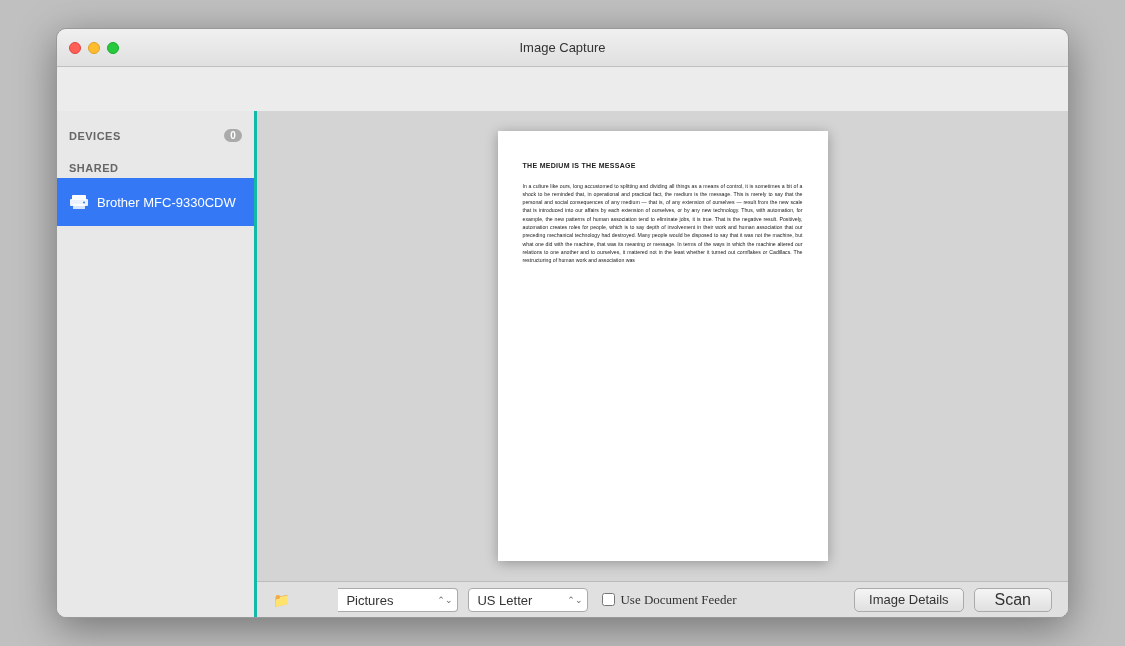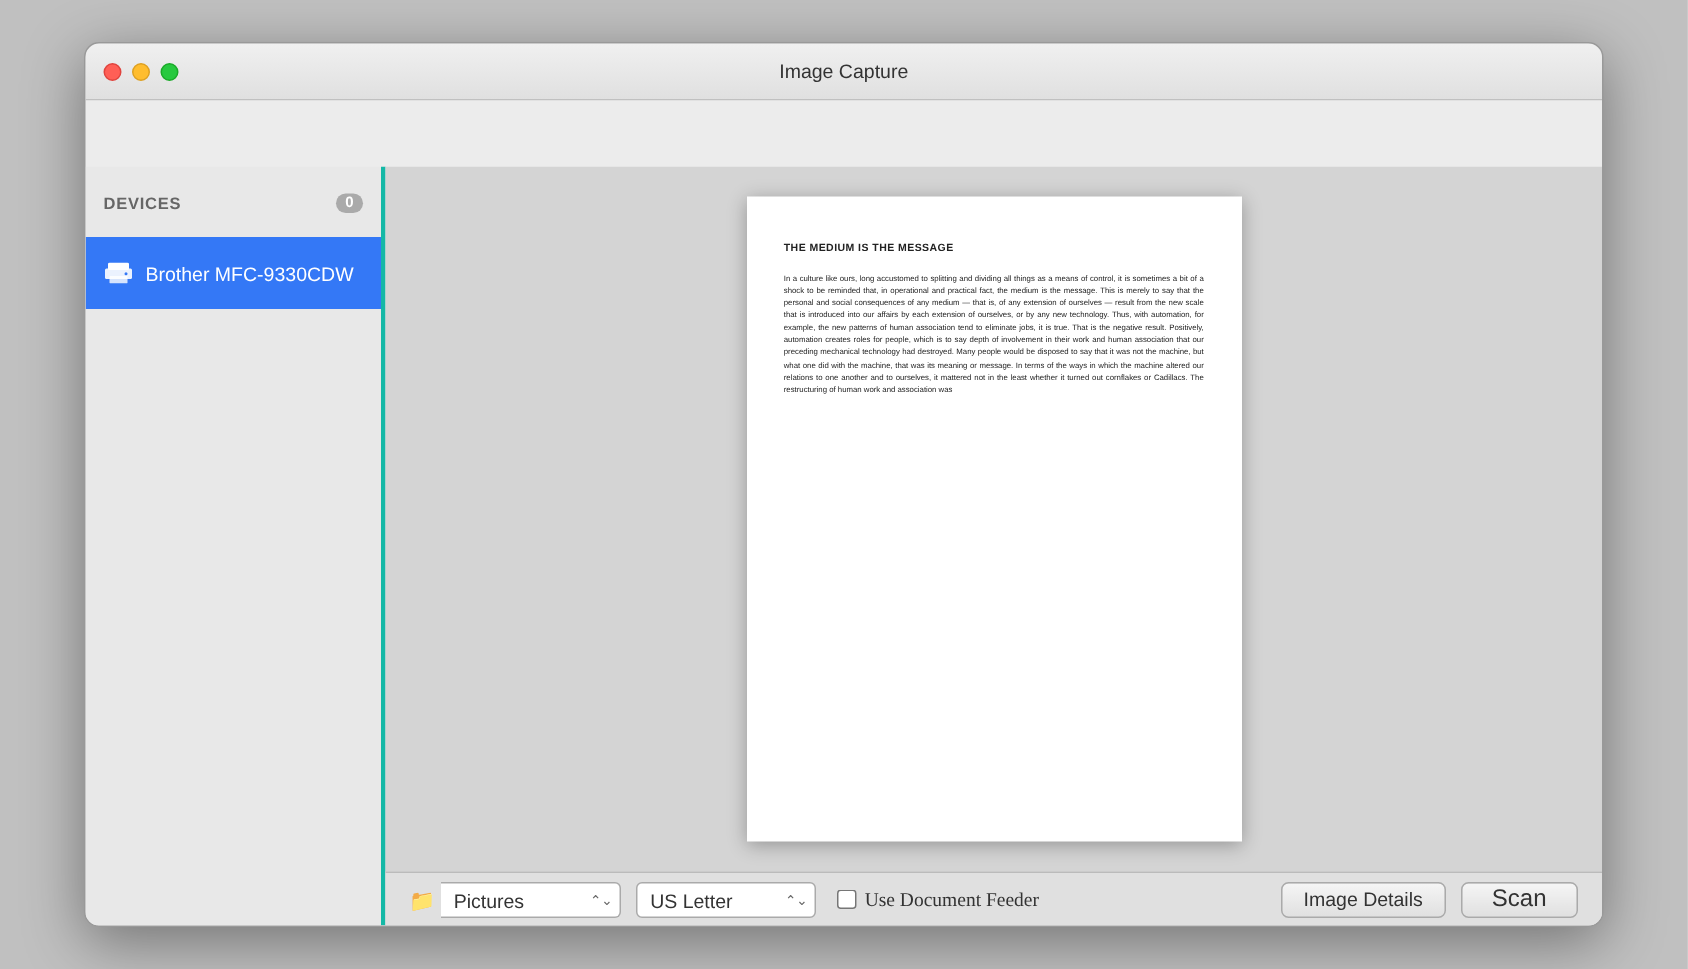--- a/index.html
+++ b/index.html
@@ -205,20 +205,21 @@
       display: flex;
       align-items: center;
       padding: 0 16px;
       gap: 10px;
     }
 
     .select-wrapper {
       position: relative;
       display: inline-flex;
       align-items: center;
+      margin-left: 44px;
     }
 
     select {
       appearance: none;
       background: white;
       border: 1px solid #aaa;
       border-radius: 4px;
       padding: 4px 24px 4px 8px;
       font-size: 13px;
       color: #333;
@@ -327,20 +328,23 @@
 
   <div class="content">
     <div class="sidebar">
       <div class="sidebar-section">
         <div class="sidebar-section-header">
           <span class="sidebar-section-label">DEVICES</span>
           <span class="sidebar-badge">0</span>
         </div>
       </div>
       <div class="sidebar-section">
+        <div class="sidebar-section-header">
+          <span class="sidebar-section-label">SHARED</span>
+        </div>
         <div class="sidebar-item selected">
           <div class="sidebar-item-icon">
             <svg width="18" height="14" viewBox="0 0 18 14" fill="none">
               <rect x="2" y="0" width="14" height="5" rx="1" fill="white"></rect>
               <rect x="0" y="4" width="18" height="7" rx="1" fill="white" opacity="0.9"></rect>
               <rect x="3" y="9" width="12" height="5" rx="0.5" fill="white" opacity="0.8"></rect>
               <circle cx="14" cy="7.5" r="1" fill="#3478f6"></circle>
             </svg>
           </div>
           <span class="sidebar-item-label">Brother MFC-9330CDW</span>

